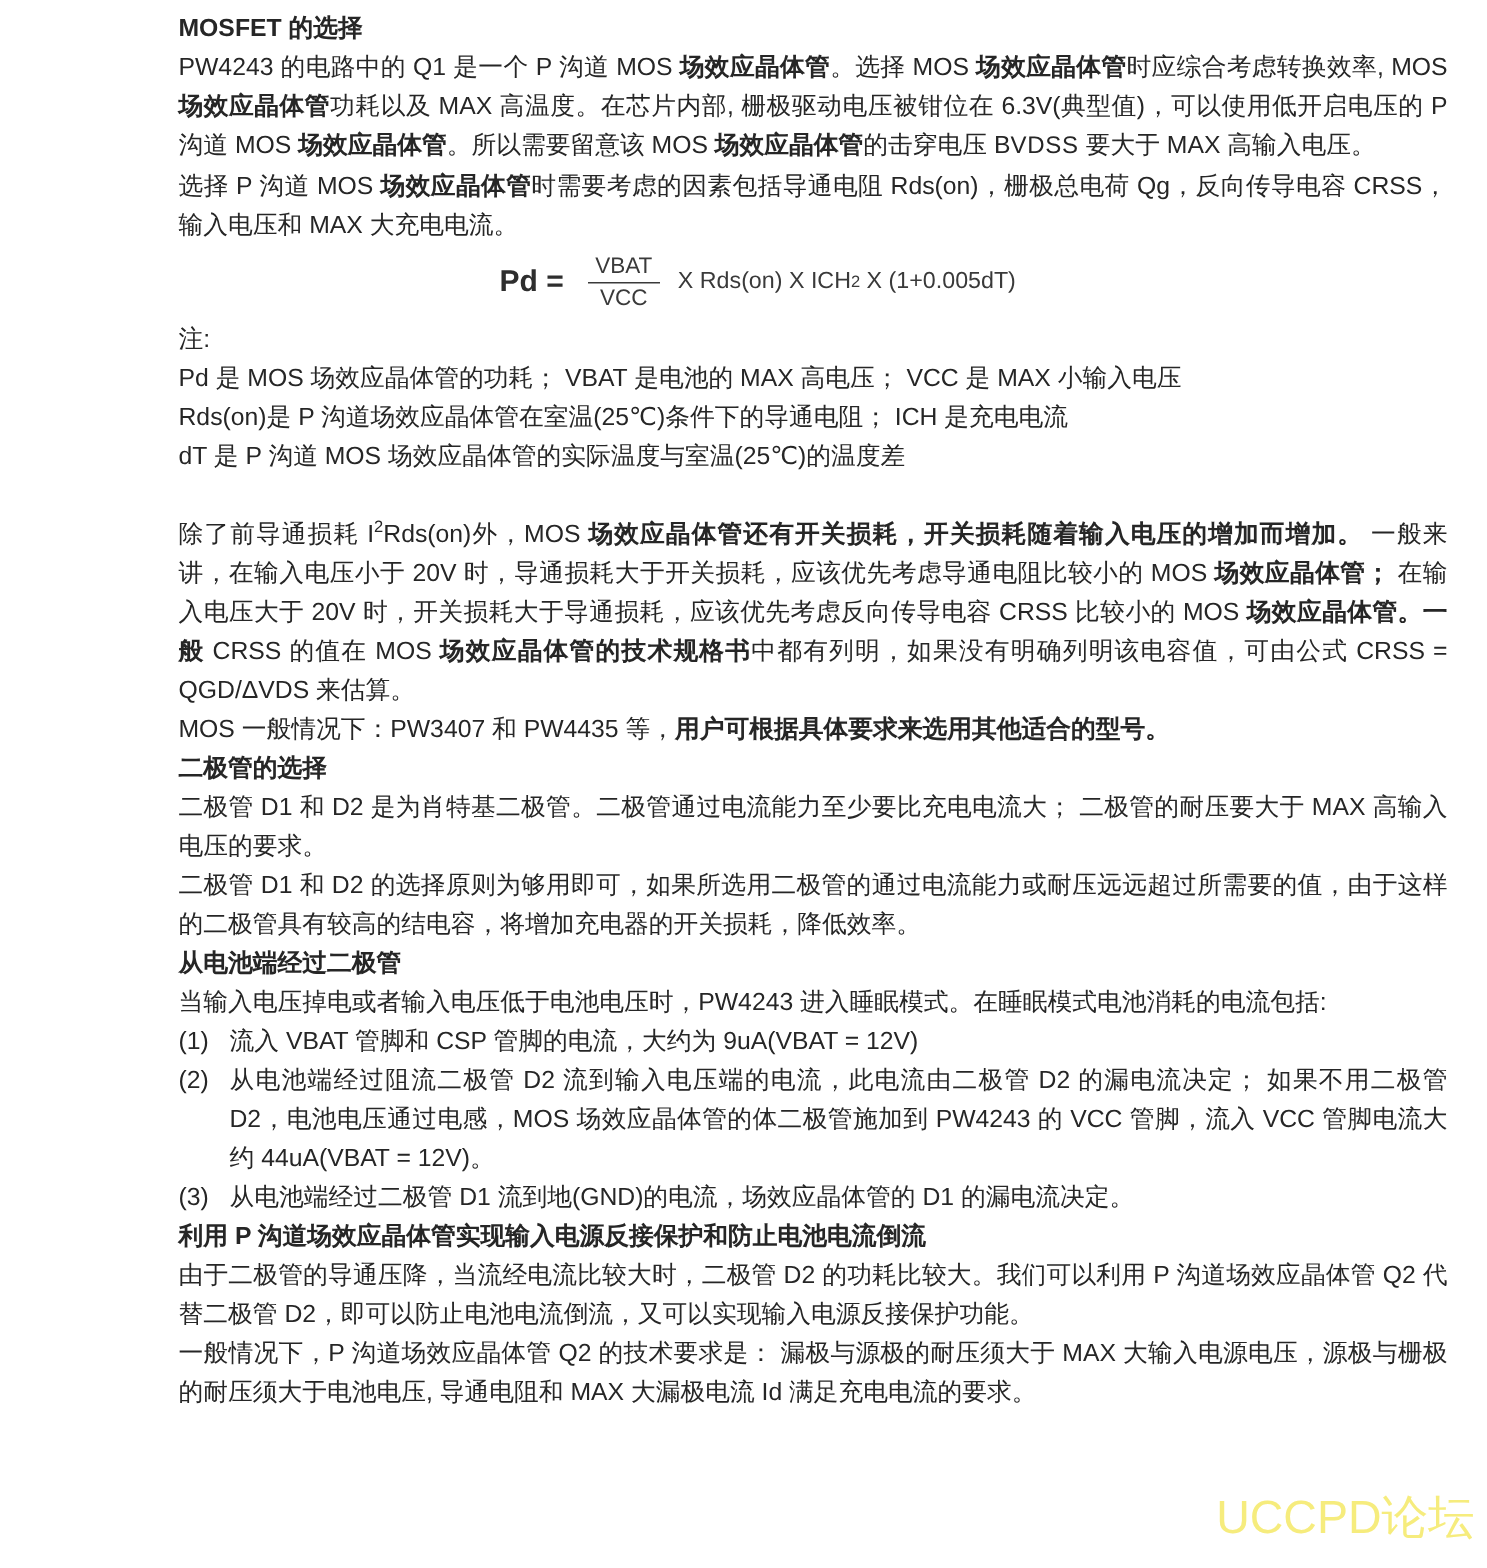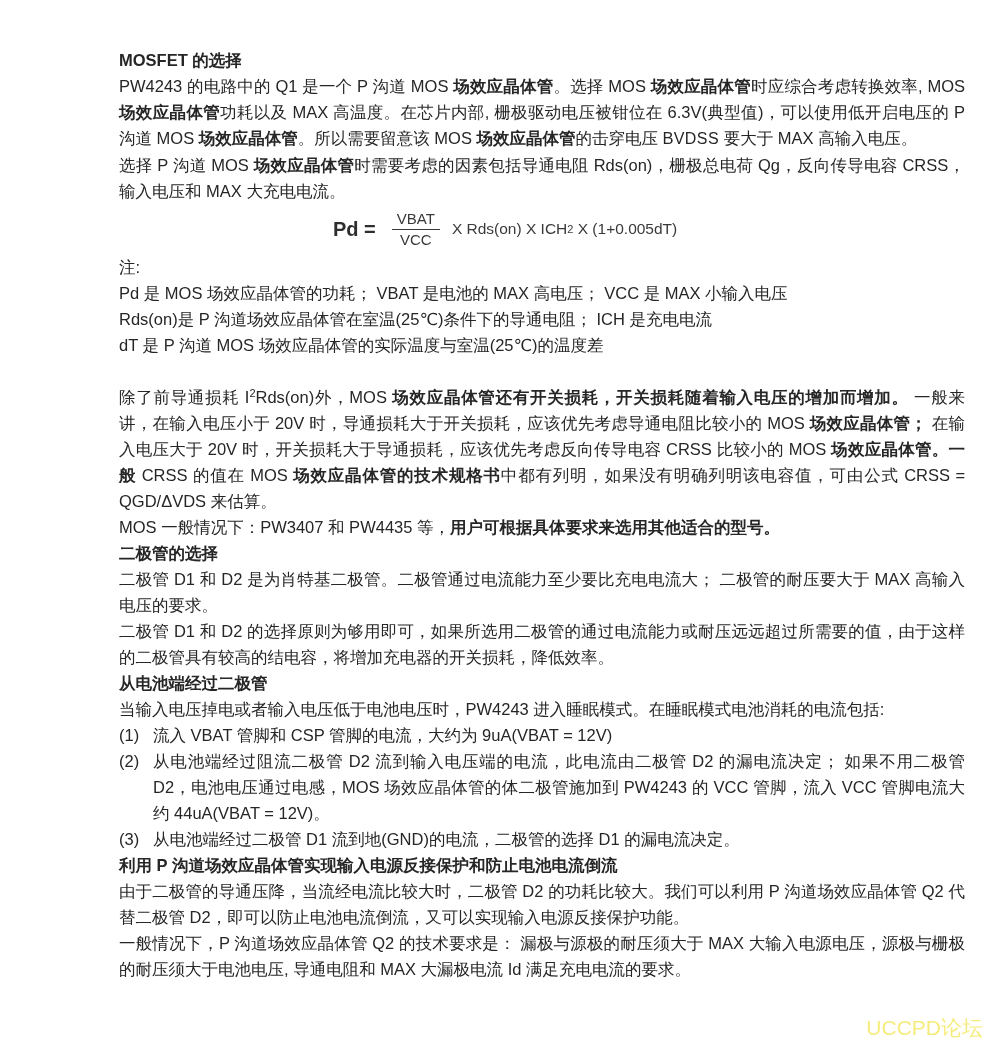--- a/index.html
+++ b/index.html
@@ -16,21 +16,20 @@
   }
   .page {
     position: absolute;
     left: 119px;
     top: 6px;
     width: 846px;
     color: #262626;
     font-size: 16.5px;
     line-height: 26px;
     text-align: justify;
-    margin-top: 41px;
   }
   .heading {
     font-weight: 700;
     text-align: left;
   }
   .para { margin: 0; }
   .gap { height: 26px; }
   .b { font-weight: 700; }
   .sm { font-size: 16px; letter-spacing: 0.5px; }
   sup { font-size: 11px; line-height: 0; }
@@ -68,22 +67,22 @@
     margin-right: 12px;
   }
   .formula .frac .num {
     border-bottom: 1.5px solid #3a3a3a;
     padding: 0 5px 1px 5px;
   }
   .formula .frac .den { padding-top: 1px; }
   .watermark {
     position: absolute;
     right: 8px;
-    bottom: 2px;
-    font-size: 21px;
+    bottom: 18px;
+    font-size: 31px;
     line-height: 30px;
     font-weight: 400;
   }
 </style>
 </head>
 <body style="background: rgb(255, 255, 255);">
 
 <div class="page" style="color: rgb(38, 38, 38);">
   <div>
       <div class="heading"><span>MOSFET 的选择</span></div>
@@ -105,20 +104,20 @@
       <div class="list-item">
         <span class="num-col">(1)</span>
         <div class="li-body"><span>流入 VBAT 管脚和 CSP 管脚的电流，大约为 9uA(VBAT = 12V)</span></div>
       </div>
       <div class="list-item">
         <span class="num-col">(2)</span>
         <div class="li-body"><span>从电池端经过阻流二极管 D2 流到输入电压端的电流，此电流由二极管 D2 的漏电流决定； 如果不用二极管 D2，电池电压通过电感，MOS 场效应晶体管的体二极管施加到 PW4243 的 VCC 管脚，流入 VCC 管脚电流大约 44uA(VBAT = 12V)。</span></div>
       </div>
       <div class="list-item">
         <span class="num-col">(3)</span>
-        <div class="li-body"><span>从电池端经过二极管 D1 流到地(GND)的电流，二极管的选择 D1 的漏电流决定。</span></div>
+        <div class="li-body"><span>从电池端经过二极管 D1 流到地(GND)的电流，场效应晶体管的 D1 的漏电流决定。</span></div>
       </div>
       <div class="heading"><span>利用 P 沟道场效应晶体管实现输入电源反接保护和防止电池电流倒流</span></div>
       <div class="para"><span>由于二极管的导通压降，当流经电流比较大时，二极管 D2 的功耗比较大。我们可以利用 P 沟道场效应晶体管 Q2 代替二极管 D2，即可以防止电池电流倒流，又可以实现输入电源反接保护功能。</span></div>
       <div class="para"><span>一般情况下，P 沟道场效应晶体管 Q2 的技术要求是： 漏极与源极的耐压须大于 MAX 大输入电源电压，源极与栅极的耐压须大于电池电压, 导通电阻和 MAX 大漏极电流 Id 满足充电电流的要求。</span></div>
     </div>
 </div>
 <div class="watermark" style="color: rgb(246, 236, 125);">UCCPD论坛</div>
 
 </body></html>

